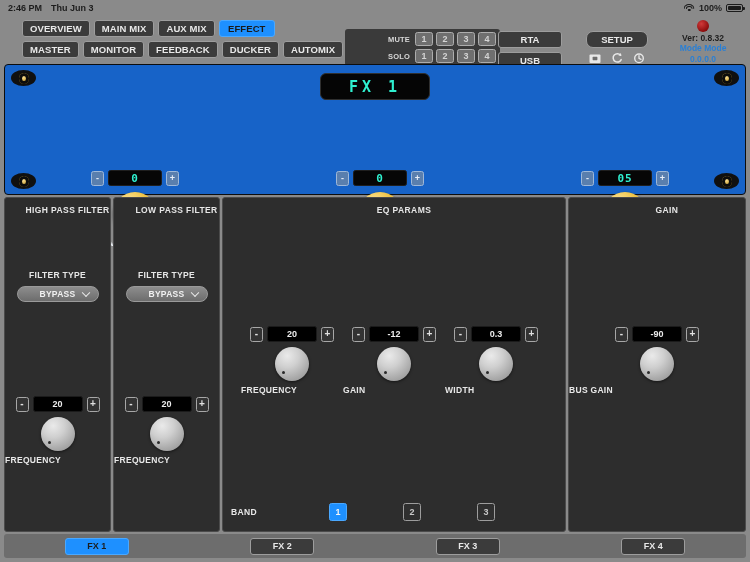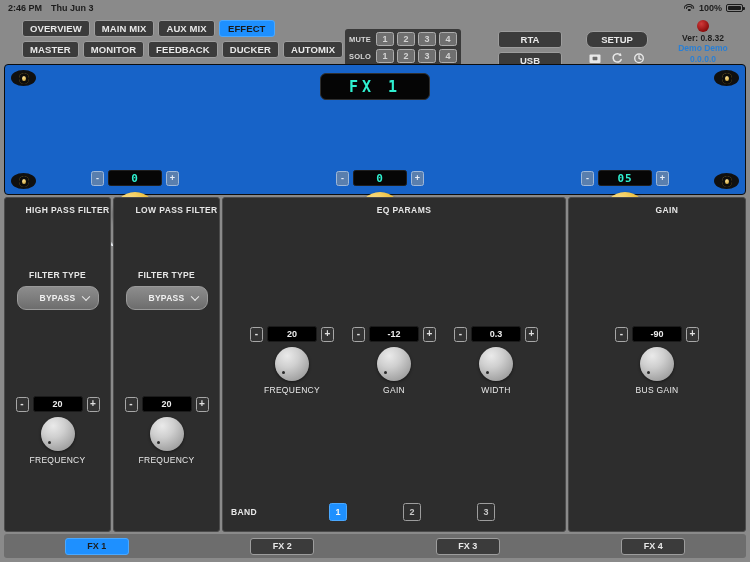--- a/index.html
+++ b/index.html
@@ -68,21 +68,21 @@
   .navbtn.active { background: #1e90ff; color:#1a1a1a; border-color:#4aa8ff; }
 
   
   .ms-block {
     position: absolute; left: 345px; top: 13px;
     background: #3a3a3a; border-radius: 3px;
     padding: 3px 4px;
     display:flex; flex-direction:column; gap:3px;
   }
   .ms-row { display:flex; align-items:center; gap:3px; }
-  .ms-label { font-size:7.5px; font-weight:bold; color:#d8d8d8; width:24px; letter-spacing:.2px;}
+  .ms-label { font-size:7.5px; font-weight:bold; color:#d8d8d8; width:24px; letter-spacing:.2px;margin-left:39px;}
   .ms-btn {
     width:18px; height:14px;
     background:#6f6f6f; border:1px solid #adadad; border-radius:2.5px;
     color:#d4d4d4; font-size:9px; font-weight:bold;
     display:flex; align-items:center; justify-content:center;
   }
 
   .side-btns { position:absolute; left:498px; top:15px; display:flex; flex-direction:column; gap:4px;}
   .wide-btn {
     width:64px; height:17px;
@@ -190,21 +190,21 @@
     padding-top:7px;
     padding-left:20px;
   }
 
   .ftype-lbl {
     text-align:center; color:#e6e6e6; font-size:8.5px; font-weight:bold;
     letter-spacing:.3px; margin-top:55px;
   }
   .ftype-sel {
     margin: 6px auto 0;
-    width:82px; height:24px; border-radius:9px;
+    width:82px; height:16px; border-radius:9px;
     background: linear-gradient(#8d8d8d, #6d6d6d);
     border:1px solid #9a9a9a;
     display:flex; align-items:center; justify-content:center;
     position:relative;
     color:#f0f0f0; font-size:8.5px; font-weight:bold; letter-spacing:.3px;
   }
   .chev {
     position:absolute; right:9px; top:50%; width:6px; height:6px;
     border-right:1.6px solid #e8e8e8; border-bottom:1.6px solid #e8e8e8;
     transform: translateY(-70%) rotate(45deg);
@@ -227,21 +227,21 @@
     width:34px; height:34px; border-radius:50%;
     margin: 5px auto 4px;
     background: radial-gradient(circle at 36% 26%, #eaeaea 0%, #cfcfcf 35%, #a9a9a9 70%, #8a8a8a 100%);
     box-shadow: 0 1px 3px rgba(0,0,0,.55);
     position:relative;
   }
   .knob-grey::after{
     content:""; position:absolute; left:7px; bottom:7px;
     width:3.2px; height:3.2px; border-radius:50%; background:#2a2a2a;
   }
-  .ctl-lbl { text-align:center; color:#e8e8e8; font-size:8.5px; font-weight:normal; letter-spacing:.3px; }
+  .ctl-lbl { text-align:left; color:#e8e8e8; font-size:8.5px; font-weight:bold; letter-spacing:.3px; }
 
   .filter-ctl { position:absolute; left:0; right:0; top:198px; }
   .gain-ctl { position:absolute; left:0; right:0; top:128px; }
 
   .eq-row {
     position:absolute; left:0; right:0; top:128px;
     display:flex; justify-content:space-around; padding:0 18px;
   }
   .eq-item { width:110px; }
 
@@ -353,21 +353,21 @@
           <circle cx="6" cy="6.3" r="4.3" stroke="#e8e8e8" stroke-width="1.4" fill="none"></circle>
           <path d="M6 3.6 L6 6.3 L8 7.4" stroke="#e8e8e8" stroke-width="1.3" fill="none" stroke-linecap="round"></path>
         </svg>
       </span>
     </div>
   </div>
 
   <div class="ver-block">
     <div class="led"></div>
     <div class="ver-txt">Ver: 0.8.32</div>
-    <div class="demo-txt">Demo Demo</div>
+    <div class="demo-txt">Mode Mode</div>
     <div class="zero-txt">0.0.0.0</div>
   </div>
 </div>
 
 <div class="fxpanel">
   <div class="screw tl"></div>
   <div class="screw tr"></div>
   <div class="screw bl"></div>
   <div class="screw br"></div>
 

